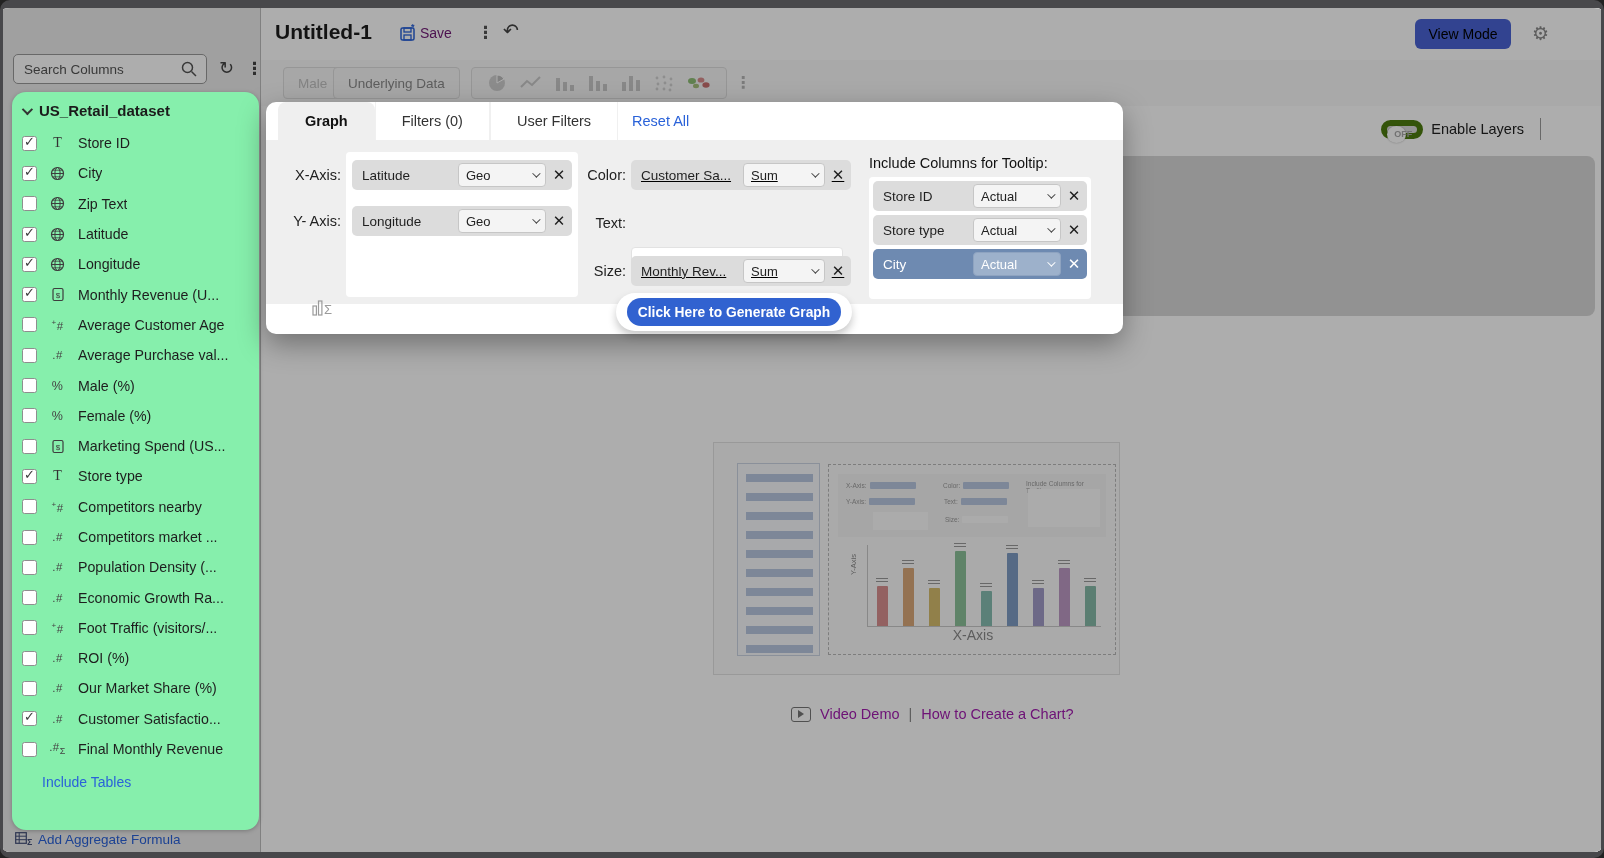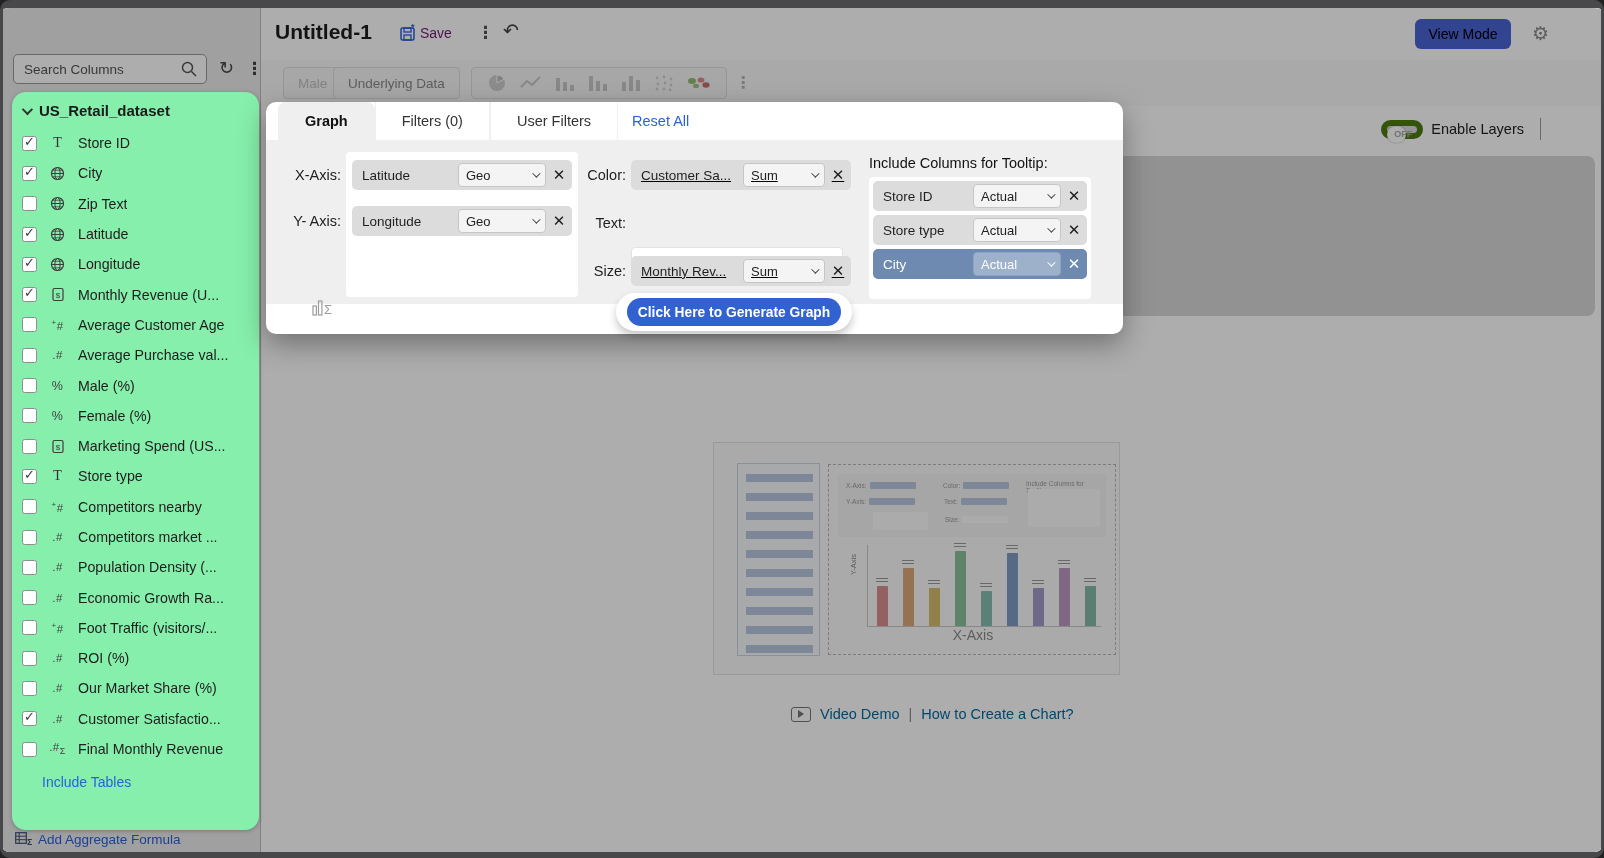--- a/index.html
+++ b/index.html
@@ -61,21 +61,21 @@
   .mini-chart { position: absolute; left: 10px; top: 80px; width: 268px; height: 100px; }
   .mc-axis { position: absolute; left: 28px; top: 0; right: 6px; bottom: 18px; border-left: 1px solid #c9c9c9; border-bottom: 1px solid #c9c9c9; display: flex; align-items: flex-end; gap: 14px; padding-left: 8px; }
   .mc-ylabel { position: absolute; left: 10px; top: 30px; font-size: 7.5px; color: #8a8a8a; transform: rotate(-90deg); transform-origin: left top; }
   .mc-xlabel { position: absolute; left: 0; right: 0; bottom: 2px; text-align: center; font-size: 14px; color: #8a8a8a; }
   .mc-col { display: flex; flex-direction: column; align-items: center; gap: 4px; }
   .mc-cap { width: 12px; height: 4px; border-top: 1px solid #9a9a9a; border-bottom: 1px solid #9a9a9a; }
   .mc-bar { width: 11px; border-radius: 1px 1px 0 0; }
   .video-row { position: absolute; left: 530px; top: 600px; display: flex; align-items: center; gap: 9px; font-size: 14.5px; }
   .video-icon { width: 20px; height: 15px; border: 1.6px solid #777; border-radius: 3px; position: relative; }
   .video-icon::after { content: ""; position: absolute; left: 6px; top: 2.2px; border-left: 6px solid #777; border-top: 4px solid transparent; border-bottom: 4px solid transparent; }
-  .video-link { color: #0369a1; cursor: pointer; }
+  .video-link { color: #a21caf; cursor: pointer; }
   .video-sep { color: #8a8a8a; }
 
   
   .overlay { position: absolute; inset: 0; background: rgba(0,0,0,0.32); z-index: 10; }
 
   
   .columns-panel { position: absolute; left: 9px; top: 84px; width: 247px; height: 738px; background: #86efac; border-radius: 14px; z-index: 20; box-shadow: 0 1px 4px rgba(0,0,0,.25); }
   .dataset-row { display: flex; align-items: center; gap: 9px; padding: 10px 0 4px 10px; cursor: pointer; }
   .dataset-name { font-size: 15px; font-weight: bold; color: #1b1b1b; }
   .chev-down { width: 8px; height: 8px; border-right: 2px solid #333; border-bottom: 2px solid #333; transform: rotate(45deg) translateY(-2px); }

